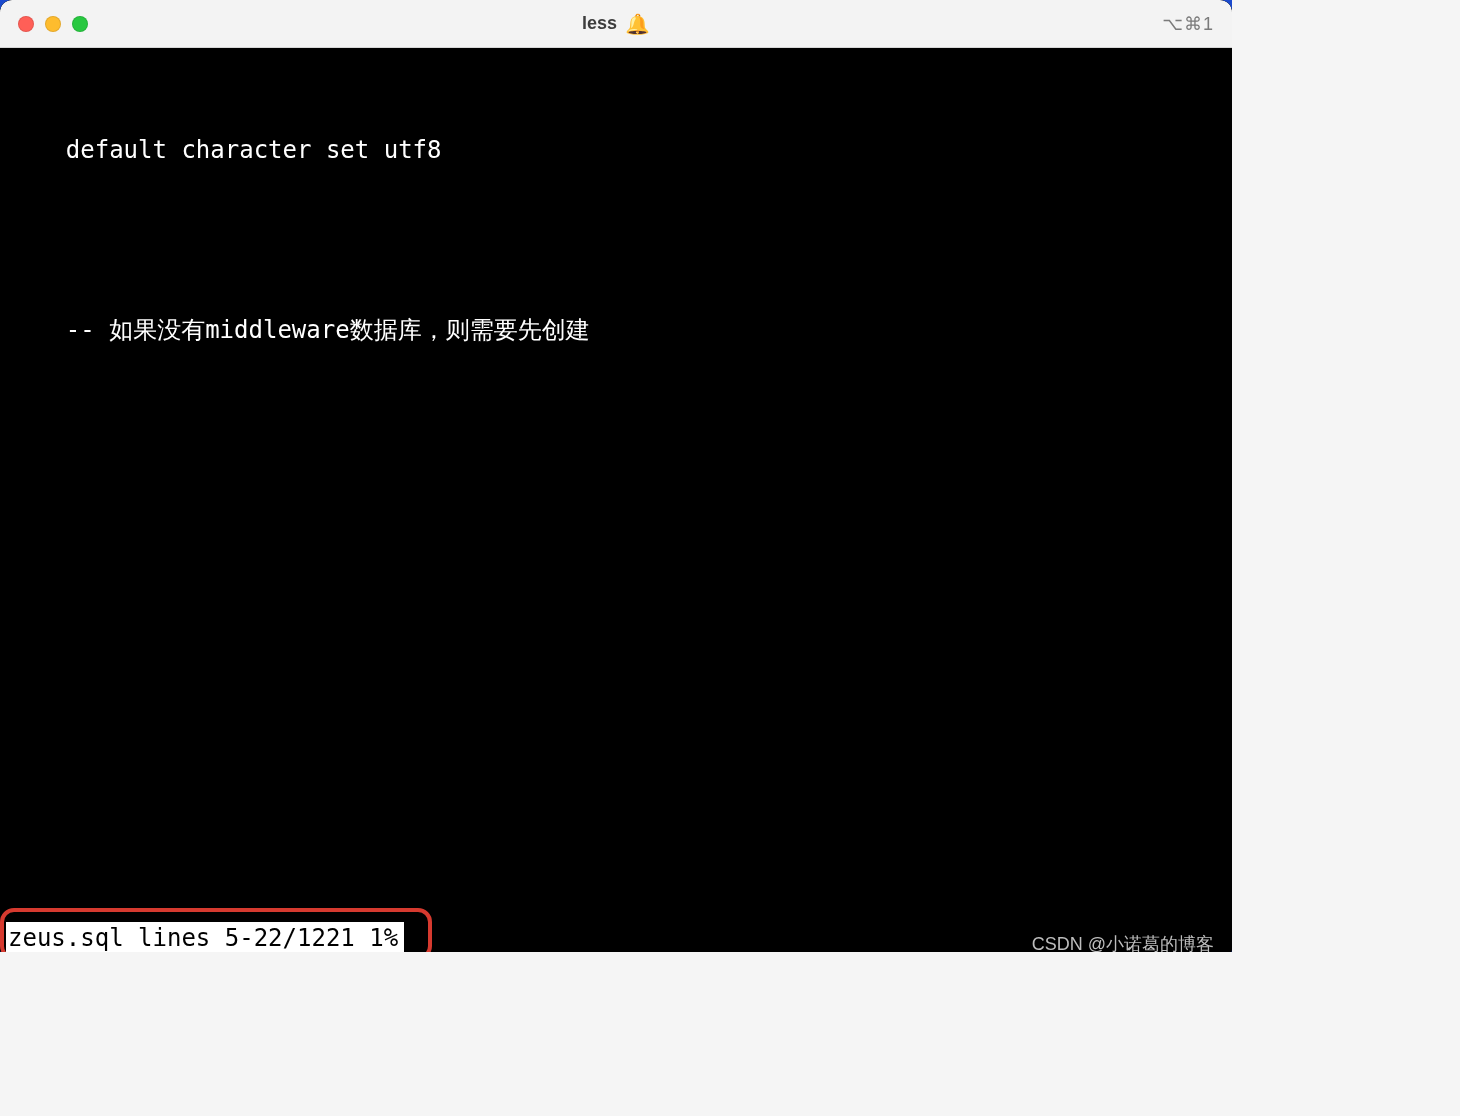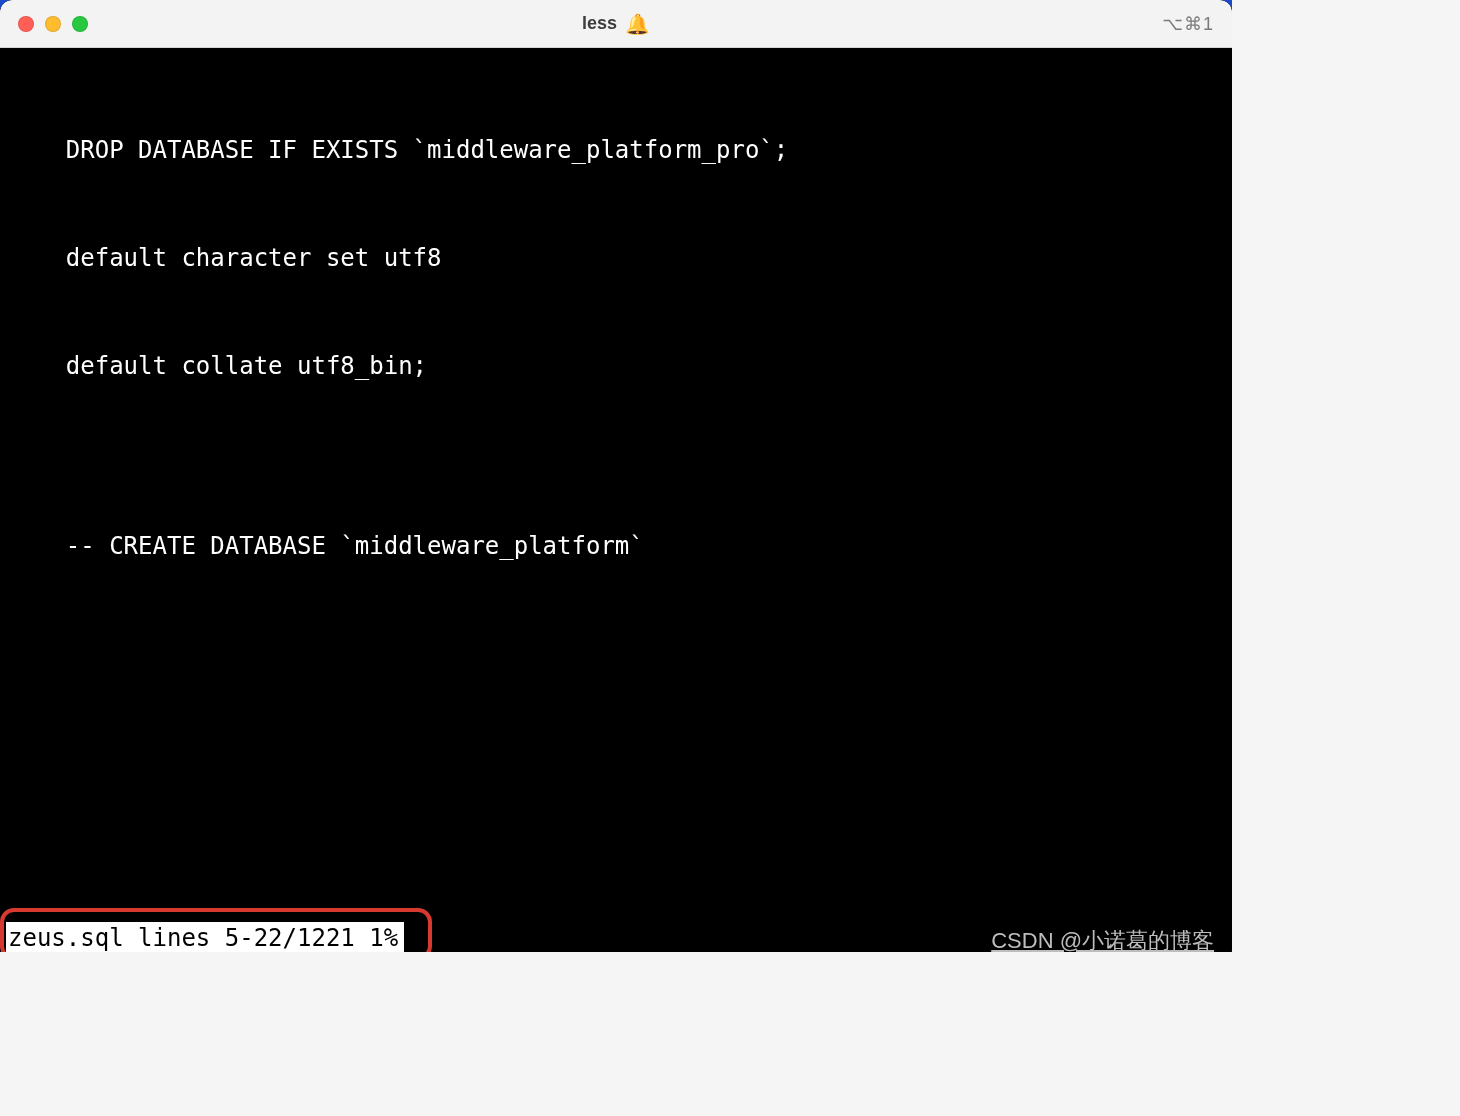--- a/index.html
+++ b/index.html
@@ -94,23 +94,22 @@
   border: 4px solid #d63a2f;
   border-radius: 14px;
   pointer-events: none;
 }
 
 .watermark {
   position: absolute;
   right: 18px;
   bottom: 4px;
   font-family: -apple-system, "Helvetica Neue", sans-serif;
-  font-size: 22px;
+  font-size: 18px;
   color: #bdbdbd;
-  text-decoration: underline;
 }
 
 
 .stage {
   width: 1460px;
   height: 1116px;
   display: flex;
   align-items: center;
   justify-content: center;
   position: relative;
@@ -145,25 +144,23 @@
         <div class="dot green"></div>
       </div>
       <div class="title-center">
         <span>less</span>
         <span class="bell">🔔</span>
       </div>
       <div class="shortcut">⌥⌘1</div>
     </div>
 
     <div class="term">
-      <div class="line">    DROP DATABASE IF EXISTS `middleware_platform_pro`;</div>
       <div class="line">    default character set utf8</div>
-      <div class="line">    default collate utf8_bin;</div>
       <div class="line"></div>
-      <div class="line">    -- CREATE DATABASE `middleware_platform`</div>
+      <div class="line">    -- 如果没有middleware数据库，则需要先创建</div>
       
       <div class="line"></div>
       
       <div class="line"></div>
       
       
       <div class="line"></div>
       
       
       

